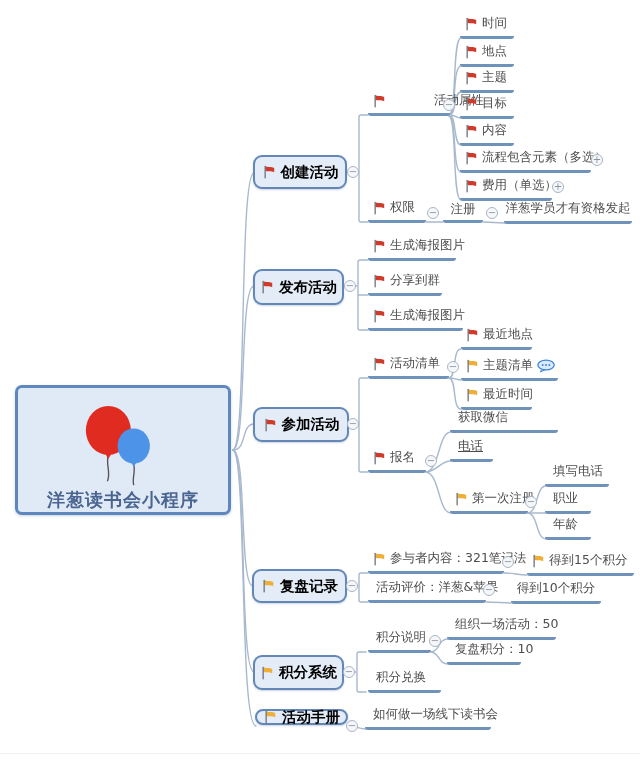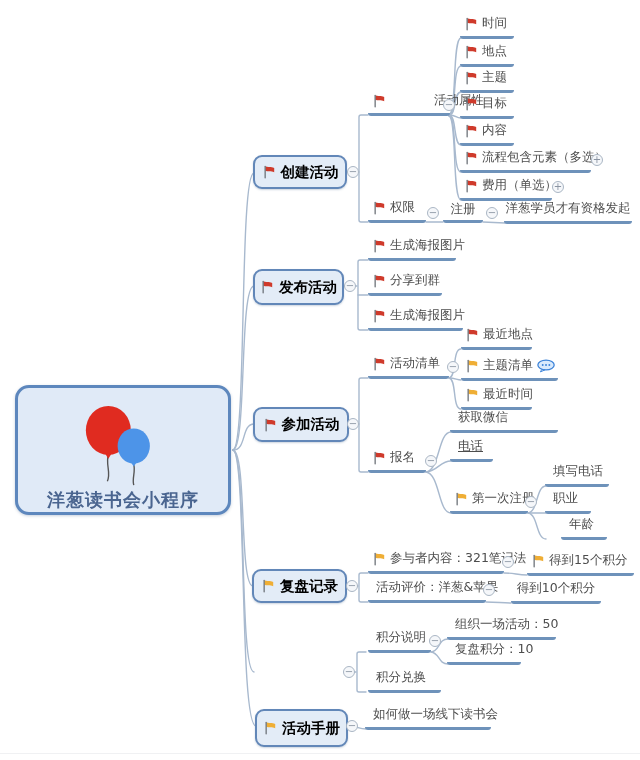--- a/index.html
+++ b/index.html
@@ -21,21 +21,21 @@
   .node.c{justify-content:center;padding-left:2px;}
   .node.pl{padding-left:8px;}
   .box{
     position:absolute;display:flex;align-items:center;justify-content:center;gap:5px;z-index:1;
     background:var(--node-fill);border:2px solid var(--box-border);border-radius:9px;
     font-size:14.5px;font-weight:600;color:#000000;box-sizing:border-box;white-space:nowrap;
     box-shadow:0 1px 2px rgba(70,100,140,.28);
   }
   .root-box{
     position:absolute;left:15px;top:385px;width:216px;height:130px;z-index:1;
-    background:#e0eaf7;border:3px solid #5d87bd;border-radius:14px;
+    background:#e0eaf7;border:3px solid #5d87bd;border-radius:7px;
     display:flex;flex-direction:column;align-items:center;justify-content:flex-end;
     box-sizing:border-box;padding-top:16px;box-shadow:0 1px 3px rgba(70,100,140,.3);
   }
   .root-title{font-size:18px;font-weight:700;color:var(--title-color);letter-spacing:1px;margin-top:-2px;}
   .flag{width:14px;height:14px;flex:0 0 auto;}
   .flag-red{color:var(--flag-red);}
   .flag-yellow{color:var(--flag-yellow);}
   .bubble{width:19px;height:14px;flex:0 0 auto;color:var(--bubble);}
   .expander{
     position:absolute;z-index:2;width:12px;height:12px;box-sizing:border-box;
@@ -150,21 +150,27 @@
         <use href="#sym-flag"></use>
       </svg>
     <span>参加活动</span>
   </div>
   <div class="box" style="left:252px;top:569px;width:95px;height:34px;">
     <svg class="flag flag-yellow">
         <use href="#sym-flag"></use>
       </svg>
     <span>复盘记录</span>
   </div>
-  <div class="box" style="left:255px;top:709px;width:93px;height:38px;">
+  <div class="box" style="left:253px;top:655px;width:91px;height:35px;">
+    <svg class="flag flag-yellow">
+        <use href="#sym-flag"></use>
+      </svg>
+    <span>积分系统</span>
+  </div>
+  <div class="box" style="left:255px;top:709px;width:93px;height:16px;">
     <svg class="flag flag-yellow">
         <use href="#sym-flag"></use>
       </svg>
     <span>活动手册</span>
   </div>
 
   <div class="node" style="left:368px;top:90px;width:82px;gap:48px;">
     <svg class="flag flag-red">
         <use href="#sym-flag"></use>
       </svg>
@@ -288,21 +294,21 @@
         <use href="#sym-flag"></use>
       </svg>
     <span>第一次注册</span>
   </div>
   <div class="node pl" style="left:545px;top:461px;width:64px;">
     <span>填写电话</span>
   </div>
   <div class="node pl" style="left:545px;top:488px;width:46px;">
     <span>职业</span>
   </div>
-  <div class="node pl" style="left:545px;top:514px;width:46px;margin-left:16px;">
+  <div class="node pl" style="left:545px;top:514px;width:46px;">
     <span>年龄</span>
   </div>
 
   <div class="node" style="left:368px;top:548px;width:136px;">
     <svg class="flag flag-yellow">
         <use href="#sym-flag"></use>
       </svg>
     <span>参与者内容：321笔记法</span>
   </div>
   <div class="node" style="left:527px;top:550px;width:107px;">

